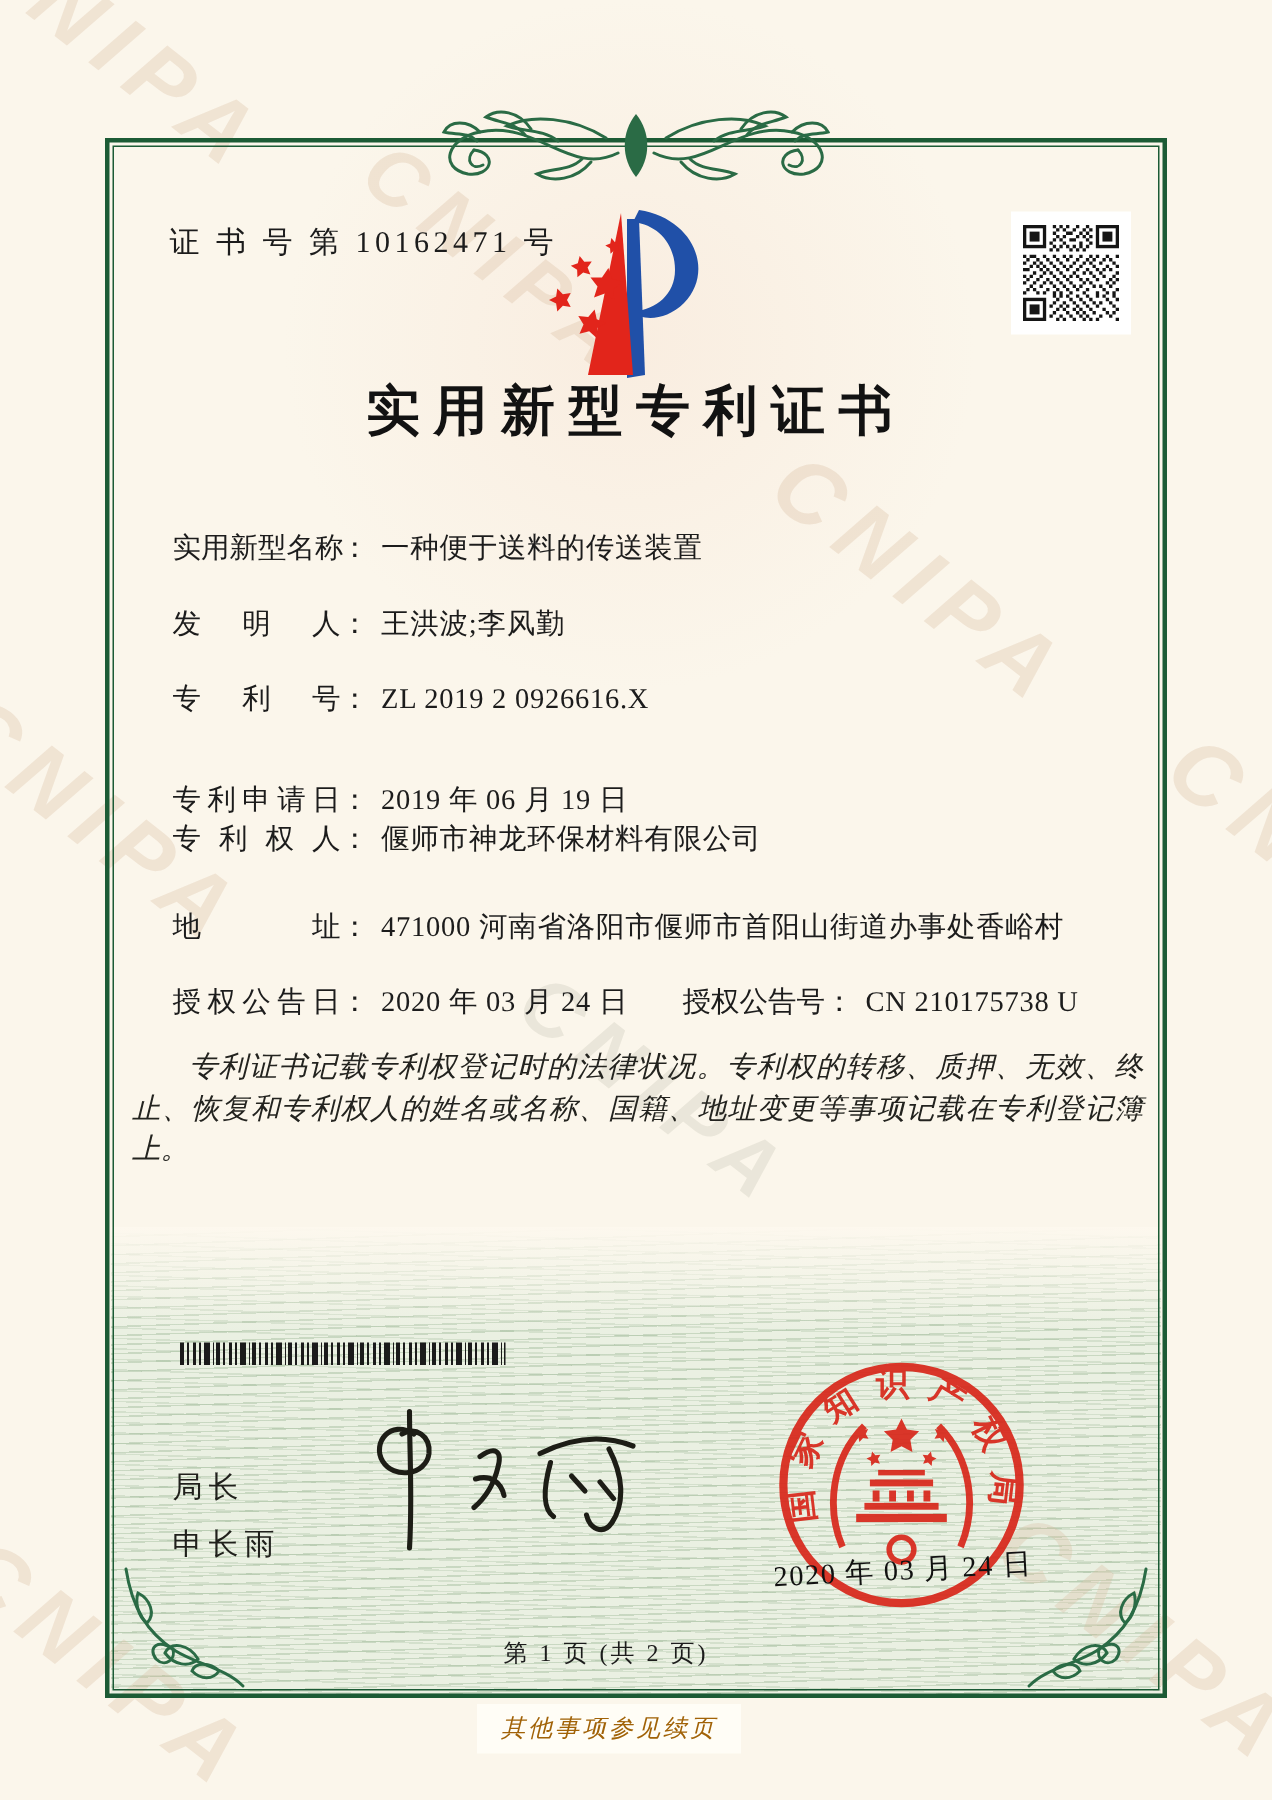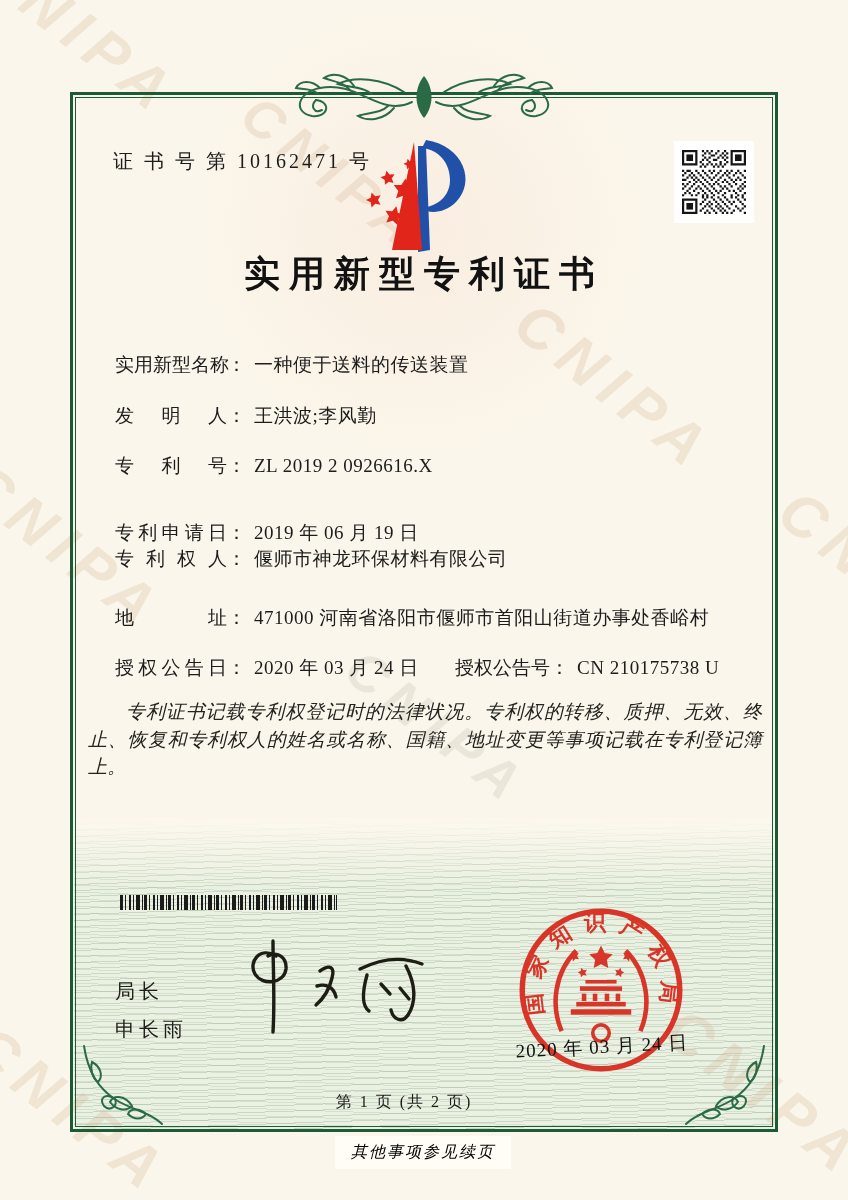--- a/index.html
+++ b/index.html
@@ -86,22 +86,22 @@
   .signature-svg{position:absolute; z-index:5; left:232px; top:938px;}
   
   .seal{position:absolute; z-index:5; left:511px; top:903px; width:180px; height:174px; opacity:.93;}
   .seal-date{
     position:absolute; z-index:6; left:514px; top:1034px; width:176px; text-align:center;
     font-size:19px; letter-spacing:1px; color:#111; transform:rotate(-3deg);
   }
   
   .page-note{position:absolute; z-index:5; left:70px; top:1092px; width:668px; text-align:center; font-size:16px; letter-spacing:2px;}
   .cont-note{
-    position:absolute; z-index:5; left:335px; top:1136px; background:#fffdf6; padding:6px 16px;
-    font-size:16px; letter-spacing:2px; font-style:italic; color:#000000;
+    position:absolute; z-index:5; left:318px; top:1136px; background:#fffdf6; padding:6px 16px;
+    font-size:16px; letter-spacing:2px; font-style:italic; color:#a16207;
   }
 </style>
 </head>
 <body>
 
 <div class="page">
 
   <div class="wm" style="left:-38px; top:-4px;">CNIPA</div>
   <div class="wm" style="left:226px; top:142px; font-size:54px;">CNIPA</div>
   <div class="wm" style="left:498px; top:352px;">CNIPA</div>

